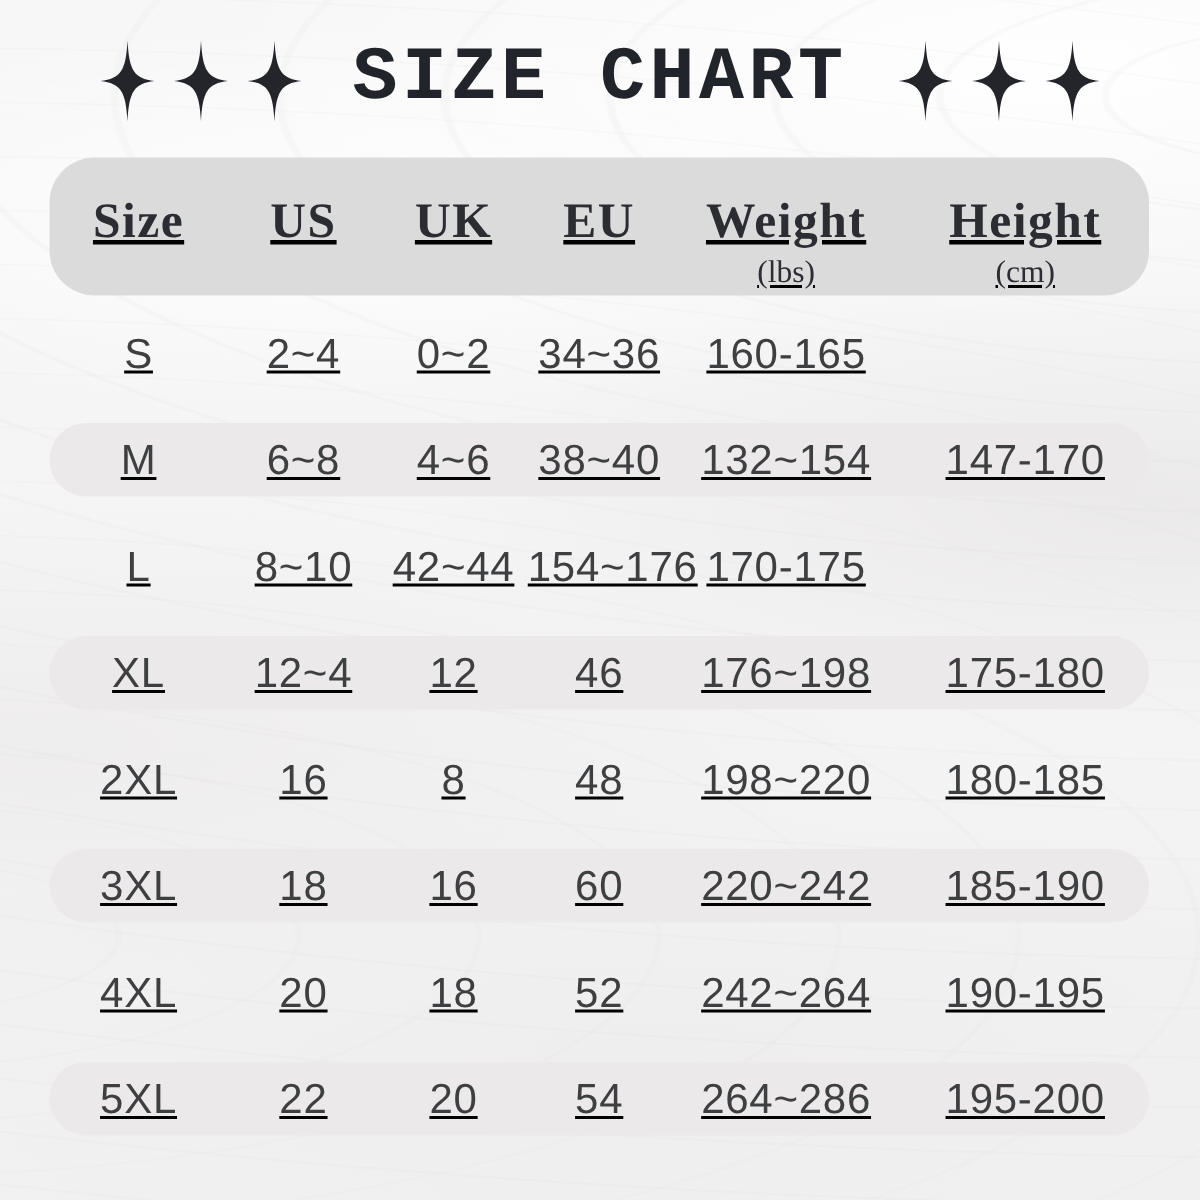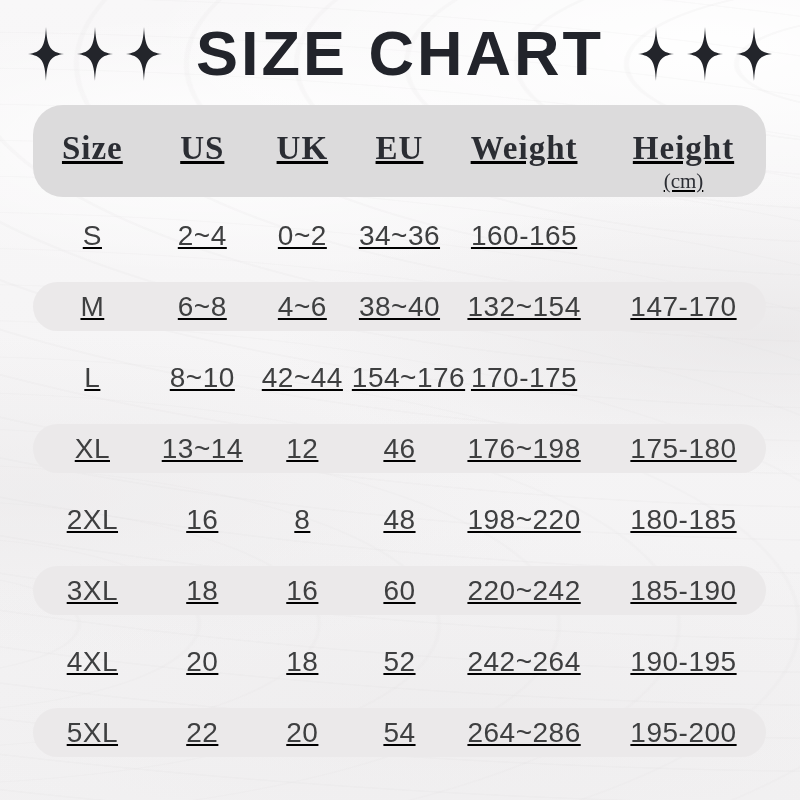--- a/index.html
+++ b/index.html
@@ -30,23 +30,23 @@
   }
 
   .page { position: relative; z-index: 1; width: 800px; height: 800px; }
 
   
   .title-row {
     height: 105px;
     display: flex; align-items: center; justify-content: center;
   }
   .page-title {
-    font-family: Liberation Sans, sans-serif;
+    font-family: Liberation Mono, monospace;
     font-weight: 600;
-    font-size: 63px;
+    font-size: 50px;
     letter-spacing: 3px;
     color: #22242b;
     margin: 0 34px;
     white-space: nowrap;
   }
   .stars { display: flex; align-items: center; gap: 13px; margin-top: 2px; }
   .sparkle { display: block; }
   .sparkle path { fill: #23252b; }
 
   
@@ -148,20 +148,21 @@
           <span class="hlabel">US</span>
         </div>
         <div class="hcell">
           <span class="hlabel">UK</span>
         </div>
         <div class="hcell">
           <span class="hlabel">EU</span>
         </div>
         <div class="hcell">
           <span class="hlabel">Weight</span>
+          <span class="hsub">(lbs)</span>
         </div>
         <div class="hcell">
           <span class="hlabel">Height</span>
           <span class="hsub">(cm)</span>
         </div>
       </div>
     <div class="tbody" id="tbody">
         <div class="trow grid-cols">
           <div class="tcell">S</div>
           <div class="tcell">2~4</div>
@@ -179,21 +180,21 @@
         </div>
         <div class="trow grid-cols">
           <div class="tcell">L</div>
           <div class="tcell">8~10</div>
           <div class="tcell">42~44</div>
           <div class="tcell">154~176</div>
           <div class="tcell">170-175</div>
         </div>
         <div class="trow grid-cols striped">
           <div class="tcell">XL</div>
-          <div class="tcell">13~14</div>
+          <div class="tcell">12~4</div>
           <div class="tcell">12</div>
           <div class="tcell">46</div>
           <div class="tcell">176~198</div>
           <div class="tcell">175-180</div>
         </div>
         <div class="trow grid-cols">
           <div class="tcell">2XL</div>
           <div class="tcell">16</div>
           <div class="tcell">8</div>
           <div class="tcell">48</div>

